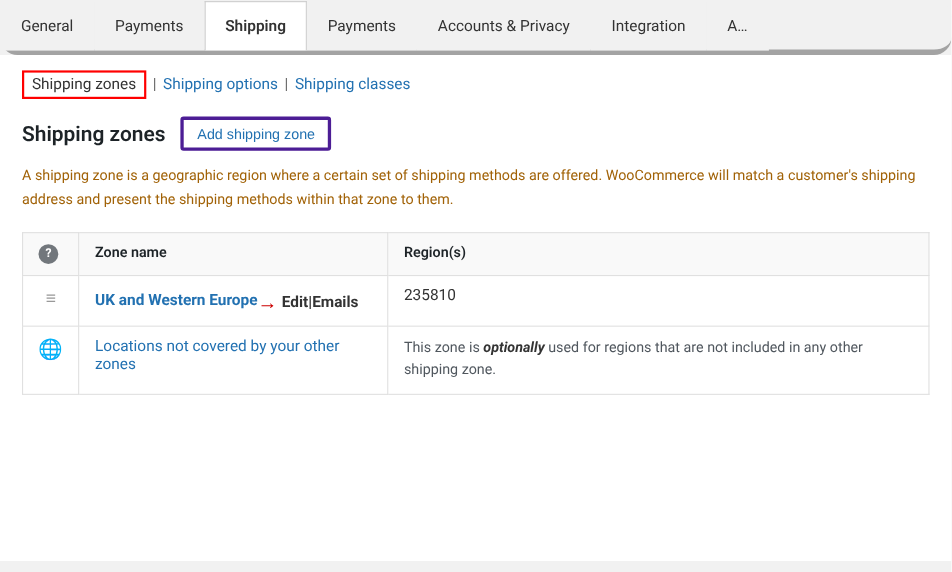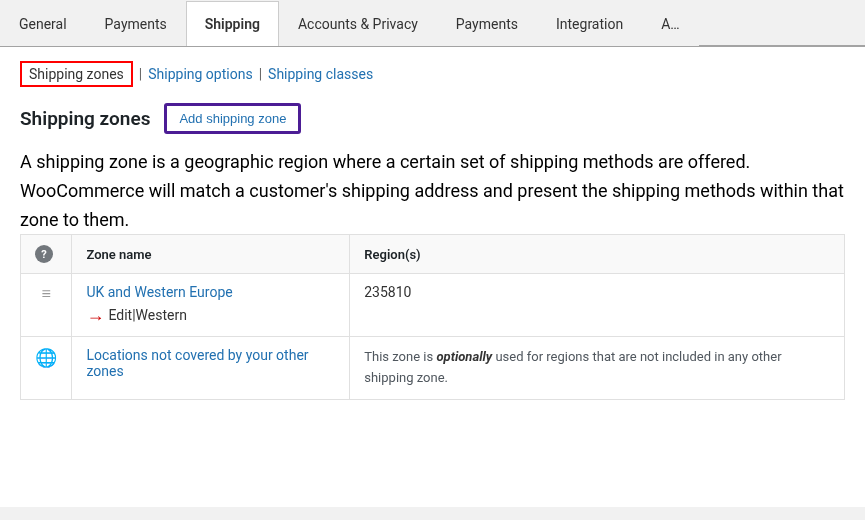--- a/index.html
+++ b/index.html
@@ -5,22 +5,23 @@
     * { box-sizing: border-box; margin: 0; padding: 0; }
     body {
       font-family: -apple-system, BlinkMacSystemFont, "Segoe UI", Roboto, sans-serif;
       font-size: 14px;
       background: #f1f1f1;
       color: #333;
     }
     .tabs-bar {
       display: flex;
       background: #f1f1f1;
-      border-bottom: 2px solid #a3a3a3;
+      border-bottom: 5px solid #a3a3a3;
       padding: 0 0 0 0;
+      border-radius: 16px;
     }
     .tab {
       padding: 14px 18px;
       cursor: pointer;
       background: #f1f1f1;
       border: 1px solid transparent;
       border-bottom: none;
       color: #333;
       font-size: 14px;
       white-space: nowrap;
@@ -77,23 +78,24 @@
     .btn-add {
       background: #fff;
       border: 3px solid #4c1d95;
       color: #2271b1;
       padding: 5px 12px;
       border-radius: 3px;
       cursor: pointer;
       font-size: 13px;
     }
     .description {
-      font-size: 18px;
-      color: #000000;
+      font-size: 13px;
+      color: #a16207;
       line-height: 1.6;
+      margin-bottom: 18px;
       max-width: 840px;
     }
     .zones-table {
       width: 100%;
       border-collapse: collapse;
       border: 1px solid #e0e0e0;
     }
     .zones-table th {
       background: #f9f9f9;
       border: 1px solid #e0e0e0;
@@ -137,21 +139,21 @@
       font-size: 14px;
     }
     .arrow-indicator {
       display: inline-block;
       color: #cc0000;
       font-size: 18px;
       margin-right: 4px;
     }
     .zone-cell-with-actions {
       display: flex;
-      flex-direction: column;
+      font-weight: bold;
     }
     .zone-name-row {
       display: flex;
       align-items: center;
       gap: 6px;
     }
     .row-action-line {
       display: flex;
       align-items: center;
       margin-top: 4px;
@@ -174,22 +176,22 @@
       width: 40px;
     }
   </style>
 </head>
 <body>
 
 <div class="tabs-bar">
   <div class="tab">General</div>
   <div class="tab">Payments</div>
   <div class="tab active">Shipping</div>
+  <div class="tab">Payments</div>
   <div class="tab">Accounts &amp; Privacy</div>
-  <div class="tab">Payments</div>
   <div class="tab">Integration</div>
   <div class="tab">A…</div>
 </div>
 
 <div class="content-area">
 
   <div class="sub-nav">
     <a class="sub-nav-item active">Shipping zones</a>
     <span class="sub-nav-sep">|</span>
     <a class="sub-nav-item">Shipping options</a>
@@ -222,21 +224,21 @@
         </td>
         <td>
           <div class="zone-cell-with-actions">
             <div class="zone-name-row">
               <a class="zone-link">UK and Western Europe</a>
             </div>
             <div class="row-action-line">
               <span class="arrow-indicator">→</span>
               <a class="action-edit">Edit</a>
               <span class="sep">|</span>
-              <a class="action-delete">Western</a>
+              <a class="action-delete">Emails</a>
             </div>
           </div>
         </td>
         <td>235810</td>
       </tr>
 
       <tr>
         <td class="icon-col">
           <span class="icon-globe">🌐</span>
         </td>

